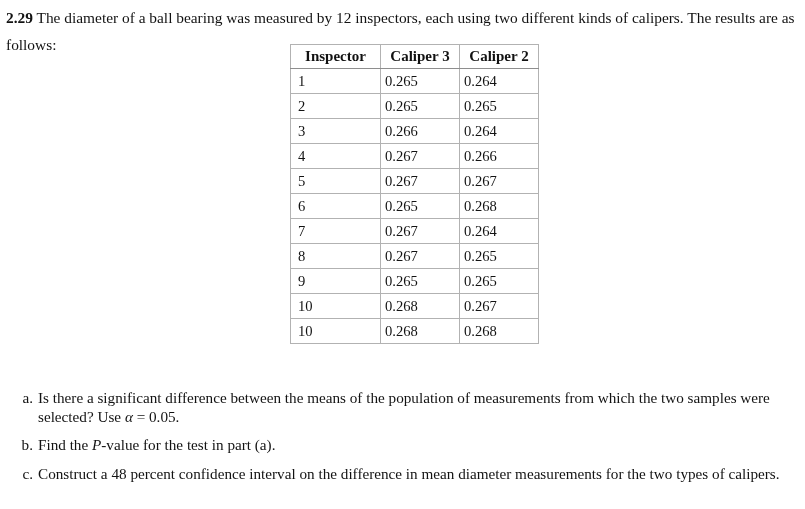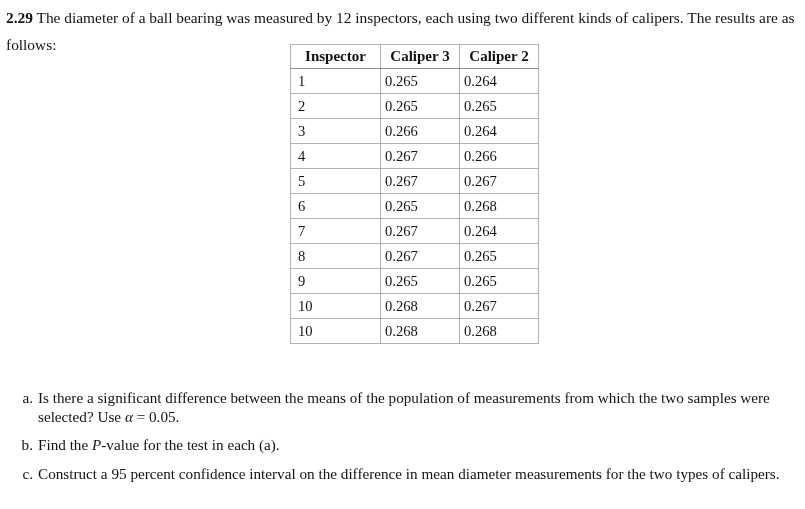--- a/index.html
+++ b/index.html
@@ -177,19 +177,19 @@
   </table>
 </div>
 
 <div class="question-list" id="question-list">
     <div class="question-item">
       <div class="question-marker">a.</div>
       <div class="question-text"><span>Is there a significant difference between the means of the population of measurements from which the two samples were selected? Use </span><span class="math-italic">α</span><span> = 0.05.</span></div>
     </div>
     <div class="question-item">
       <div class="question-marker">b.</div>
-      <div class="question-text"><span>Find the </span><span class="math-italic">P</span><span>-value for the test in each (a).</span></div>
+      <div class="question-text"><span>Find the </span><span class="math-italic">P</span><span>-value for the test in part (a).</span></div>
     </div>
     <div class="question-item">
       <div class="question-marker">c.</div>
-      <div class="question-text"><span>Construct a 95 percent confidence interval on the difference in mean diameter measurements for the two types of calipers.</span></div>
+      <div class="question-text"><span>Construct a 48 percent confidence interval on the difference in mean diameter measurements for the two types of calipers.</span></div>
     </div>
   </div>
 
 </body></html>

